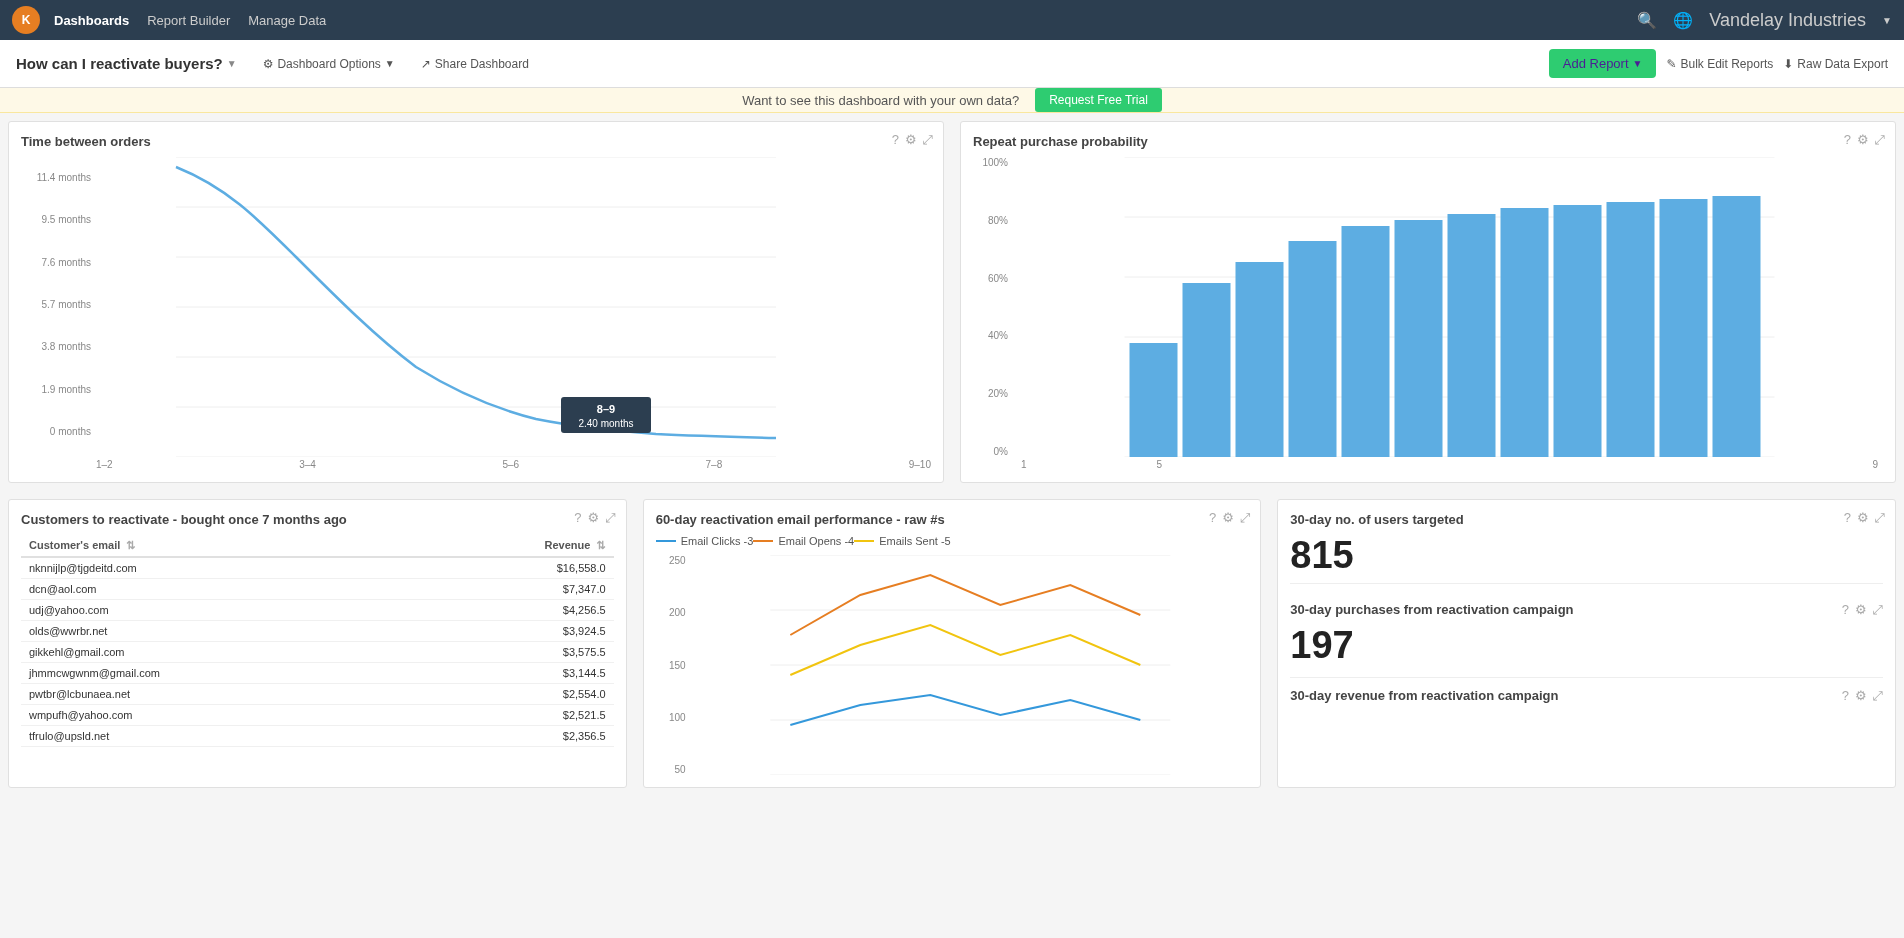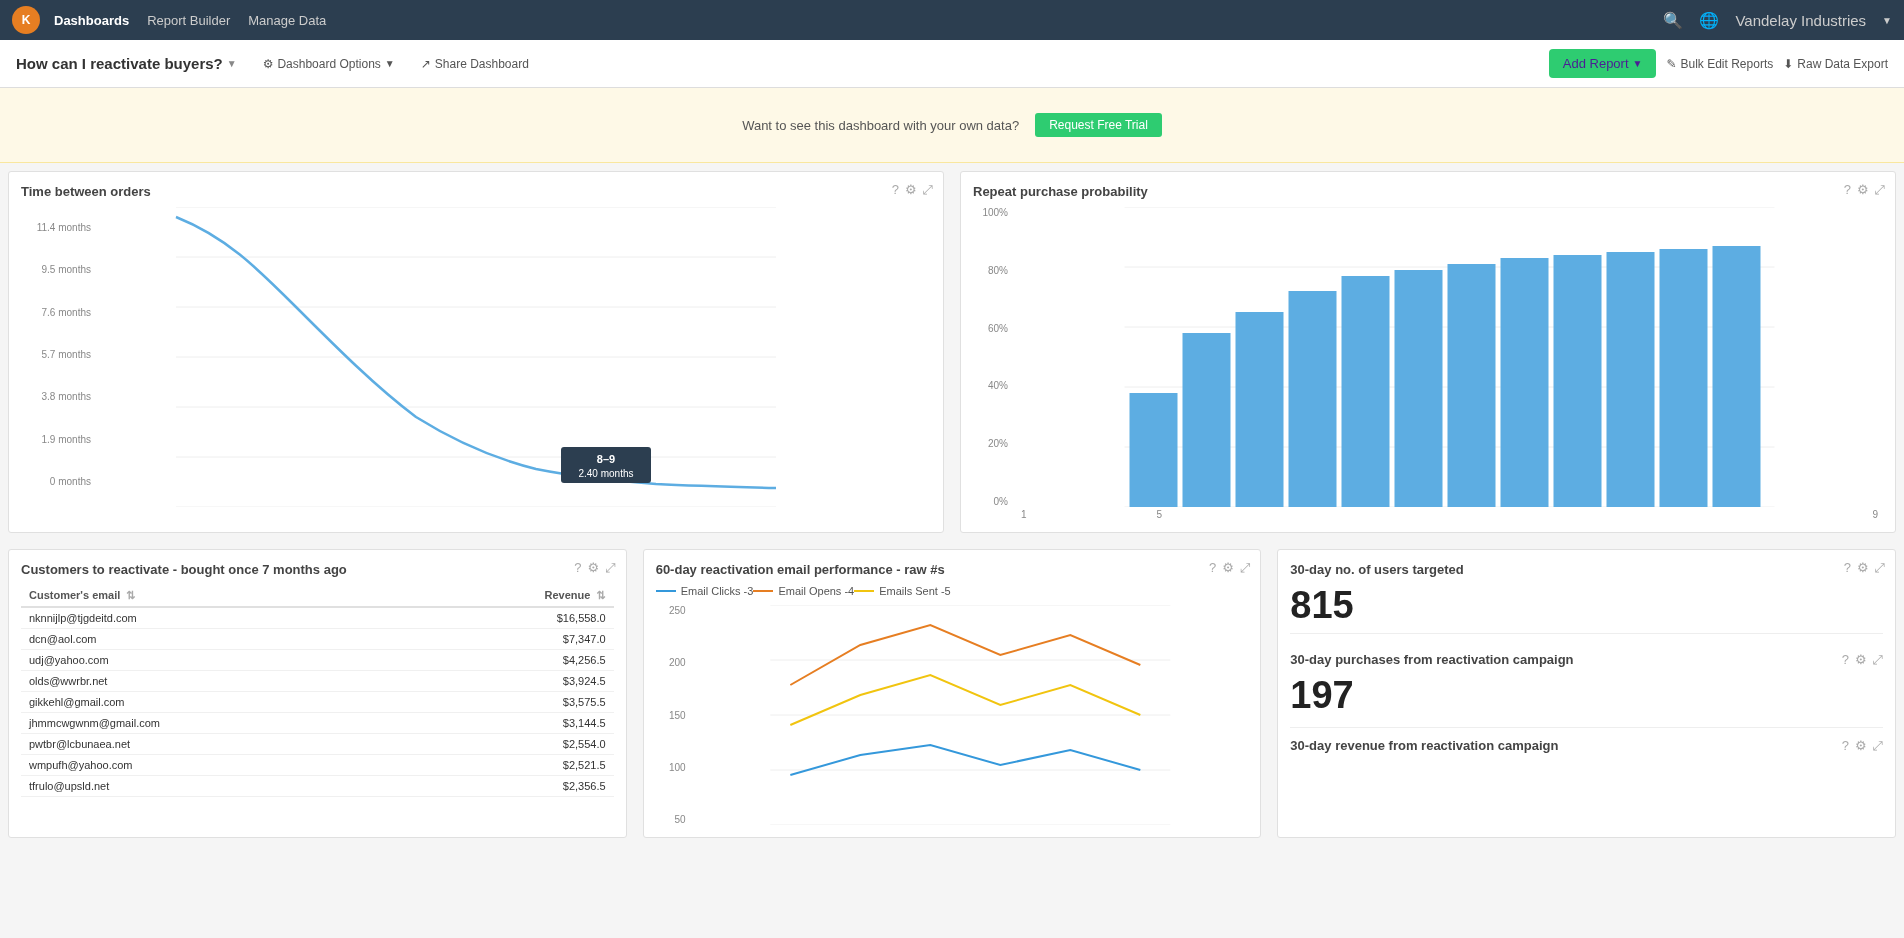--- a/index.html
+++ b/index.html
@@ -6,33 +6,33 @@
     body { font-family: -apple-system, BlinkMacSystemFont, 'Segoe UI', sans-serif; background: #f5f5f5; font-size: 13px; color: #333; overflow-x: hidden; }
 
     
     .nav { background: #2c3e50; display: flex; align-items: center; height: 40px; padding: 0 12px; color: #fff; }
     .nav-logo { width: 28px; height: 28px; background: #e67e22; border-radius: 50%; display: flex; align-items: center; justify-content: center; margin-right: 14px; font-weight: bold; font-size: 12px; color: #fff; flex-shrink: 0; }
     .nav-links { display: flex; gap: 18px; }
     .nav-link { color: #ccc; font-size: 13px; cursor: pointer; text-decoration: none; }
     .nav-link.active { color: #fff; font-weight: 600; }
     .nav-right { margin-left: auto; display: flex; align-items: center; gap: 16px; }
     .nav-icon { color: #ccc; font-size: 16px; cursor: pointer; }
-    .nav-account { color: #ccc; font-size: 15px; cursor: pointer; text-align: right; }
+    .nav-account { color: #ccc; font-size: 18px; cursor: pointer; text-align: right; }
 
     
     .toolbar { background: #fff; border-bottom: 1px solid #ddd; display: flex; align-items: center; padding: 0 16px; height: 48px; }
     .dashboard-title { font-size: 15px; font-weight: 600; color: #333; display: flex; align-items: center; gap: 4px; cursor: pointer; }
     .toolbar-actions { display: flex; align-items: center; gap: 6px; margin-left: 16px; }
     .toolbar-btn { display: flex; align-items: center; gap: 4px; padding: 5px 10px; border: none; background: none; color: #555; font-size: 12px; cursor: pointer; border-radius: 3px; }
     .toolbar-right { margin-left: auto; display: flex; align-items: center; gap: 10px; }
     .btn-add-report { background: #2ecc71; color: #4c1d95; border: none; padding: 7px 14px; border-radius: 4px; font-size: 13px; cursor: pointer; display: flex; align-items: center; gap: 4px; font-weight: 500; }
     .btn-text { background: none; border: none; color: #555; font-size: 12px; cursor: pointer; display: flex; align-items: center; gap: 4px; }
 
     
-    .banner { background: #fef9e7; border-bottom: 1px solid #f9e79f; padding: 25px 0; text-align: center; font-size: 13px; color: #555; display: flex; align-items: center; justify-content: center; gap: 16px; }
+    .banner { background: #fef9e7; border-bottom: 1px solid #f9e79f; padding: 0 0; text-align: center; font-size: 13px; color: #555; display: flex; align-items: center; justify-content: center; gap: 16px; }
     .btn-trial { background: #2ecc71; color: #fff; border: none; padding: 5px 14px; border-radius: 3px; font-size: 12px; cursor: pointer; font-weight: 500; }
 
     
     .main { display: grid; grid-template-columns: 1fr 1fr; gap: 0; }
 
     
     .panel { background: #fff; border: 1px solid #e0e0e0; margin: 8px; border-radius: 3px; padding: 12px; position: relative; }
     .panel-title { font-size: 13px; font-weight: 600; color: #444; margin-bottom: 8px; }
     .panel-icons { position: absolute; top: 10px; right: 10px; display: flex; gap: 6px; color: #aaa; font-size: 13px; }
 
@@ -157,20 +157,27 @@
 
             <path d="M 0,10 C 50,30 80,60 120,100 C 160,140 200,180 240,210 C 280,235 320,252 360,262 C 400,270 440,274 480,277 C 520,279 560,280 600,281" fill="none" stroke="#5dade2" stroke-width="2.5"></path>
 
             <circle cx="430" cy="270" r="5" fill="#5dade2"></circle>
 
             <rect x="385" y="240" width="90" height="36" rx="3" fill="#2c3e50"></rect>
             <text x="430" y="256" text-anchor="middle" fill="#fff" font-size="11" font-weight="bold">8–9</text>
             <text x="430" y="270" text-anchor="middle" fill="#fff" font-size="10">2.40 months</text>
           </svg>
         </div>
+      </div>
+      <div class="x-labels">
+        <span>1–2</span>
+        <span>3–4</span>
+        <span>5–6</span>
+        <span>7–8</span>
+        <span>9–10</span>
       </div>
     </div>
   </div>
 
   <div class="panel">
     <div class="panel-title">Repeat purchase probability</div>
     <div class="panel-icons">
       <span>?</span>
       <span>⚙</span>
       <span>⤢</span>

